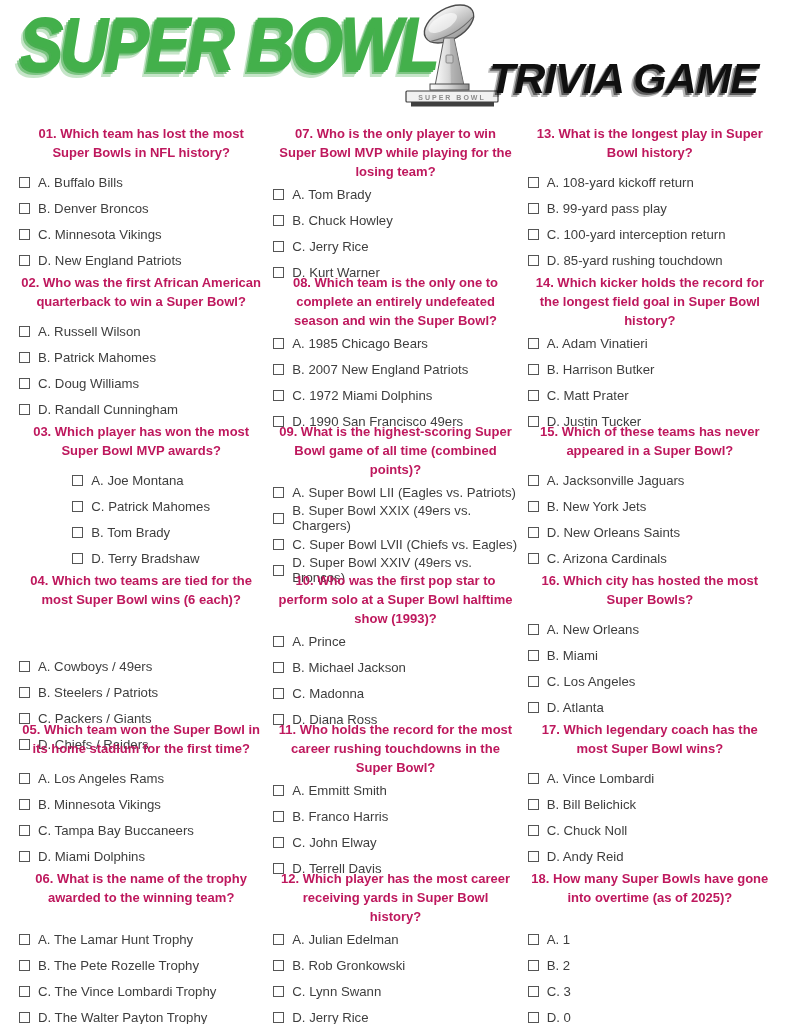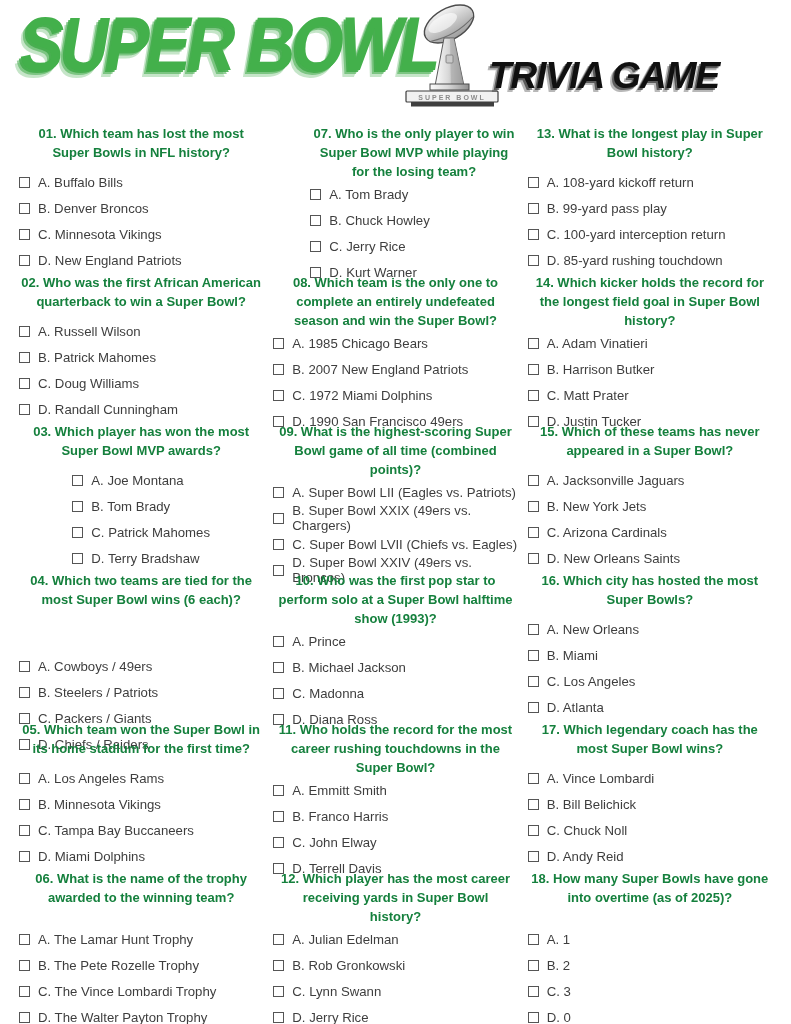--- a/index.html
+++ b/index.html
@@ -11,36 +11,36 @@
   .header{position:absolute;top:0;left:0;width:704px;height:118px;}
   .title-green{
     position:absolute;left:20px;top:6px;
     font-style:italic;font-weight:900;font-size:66px;line-height:1;
     letter-spacing:-3px;white-space:nowrap;
     transform:scaleY(1.14);transform-origin:left top;
     text-shadow:-2px 2px 0 rgba(64,170,72,.85),-4px 4px 0 rgba(64,170,72,.55),-6px 6px 0 rgba(64,170,72,.3);
   }
   .title-black{
     position:absolute;left:489px;top:57px;
-    font-style:italic;font-weight:900;font-size:37px;line-height:1;
+    font-style:italic;font-weight:900;font-size:43px;line-height:1;
     letter-spacing:-1px;white-space:nowrap;
     text-shadow:-2px 2px 0 rgba(0,0,0,.5),-4px 4px 0 rgba(0,0,0,.28);
   }
   .trophy{position:absolute;left:403px;top:2px;}
   
   .grid{
     position:absolute;top:124px;left:19px;width:753px;
     display:grid;grid-template-columns:repeat(3,1fr);
     grid-template-rows:repeat(5,149px) auto;column-gap:10px;
   }
   .q{display:flex;flex-direction:column;min-height:142px;}
   .q h3{
     margin:0;padding:0 2px;flex:0 0 auto;
     font-size:13px;font-weight:bold;line-height:19px;text-align:center;
-    color:#15803d;
+    color:#be185d;
   }
   .opts{margin-top:auto;flex:0 0 auto;}
   .opt{display:flex;align-items:center;height:26px;font-size:13.2px;color:#3e3e3e;}
   .box{
     width:9px;height:9px;border:1px solid #555;background:#fff;
     margin-right:8px;flex:0 0 auto;
   }
 </style>
 </head>
 <body>
@@ -125,25 +125,25 @@
     </section>
     <section class="q" style="grid-area: 3 / 1; align-items: center;">
       <h3>03. Which player has won the most Super Bowl MVP awards?</h3>
       <div class="opts">
         <div class="opt">
           <span class="box"></span>
           <span>A. Joe Montana</span>
         </div>
         <div class="opt">
           <span class="box"></span>
+          <span>C. Patrick Mahomes</span>
+        </div>
+        <div class="opt">
+          <span class="box"></span>
           <span>B. Tom Brady</span>
-        </div>
-        <div class="opt">
-          <span class="box"></span>
-          <span>C. Patrick Mahomes</span>
         </div>
         <div class="opt">
           <span class="box"></span>
           <span>D. Terry Bradshaw</span>
         </div>
       </div>
     </section>
     <section class="q" style="grid-area: 4 / 1; gap: 44px;">
       <h3>04. Which two teams are tied for the most Super Bowl wins (6 each)?</h3>
       <div class="opts">
@@ -200,21 +200,21 @@
         <div class="opt">
           <span class="box"></span>
           <span>C. The Vince Lombardi Trophy</span>
         </div>
         <div class="opt">
           <span class="box"></span>
           <span>D. The Walter Payton Trophy</span>
         </div>
       </div>
     </section>
-    <section class="q" style="grid-area: 1 / 2; margin-left: 37px;">
+    <section class="q" style="grid-area: 1 / 2;">
       <h3>07. Who is the only player to win Super Bowl MVP while playing for the losing team?</h3>
       <div class="opts">
         <div class="opt">
           <span class="box"></span>
           <span>A. Tom Brady</span>
         </div>
         <div class="opt">
           <span class="box"></span>
           <span>B. Chuck Howley</span>
         </div>
@@ -381,25 +381,25 @@
         <div class="opt">
           <span class="box"></span>
           <span>A. Jacksonville Jaguars</span>
         </div>
         <div class="opt">
           <span class="box"></span>
           <span>B. New York Jets</span>
         </div>
         <div class="opt">
           <span class="box"></span>
+          <span>D. New Orleans Saints</span>
+        </div>
+        <div class="opt">
+          <span class="box"></span>
           <span>C. Arizona Cardinals</span>
-        </div>
-        <div class="opt">
-          <span class="box"></span>
-          <span>D. New Orleans Saints</span>
         </div>
       </div>
     </section>
     <section class="q" style="grid-area: 4 / 3;">
       <h3>16. Which city has hosted the most Super Bowls?</h3>
       <div class="opts">
         <div class="opt">
           <span class="box"></span>
           <span>A. New Orleans</span>
         </div>

